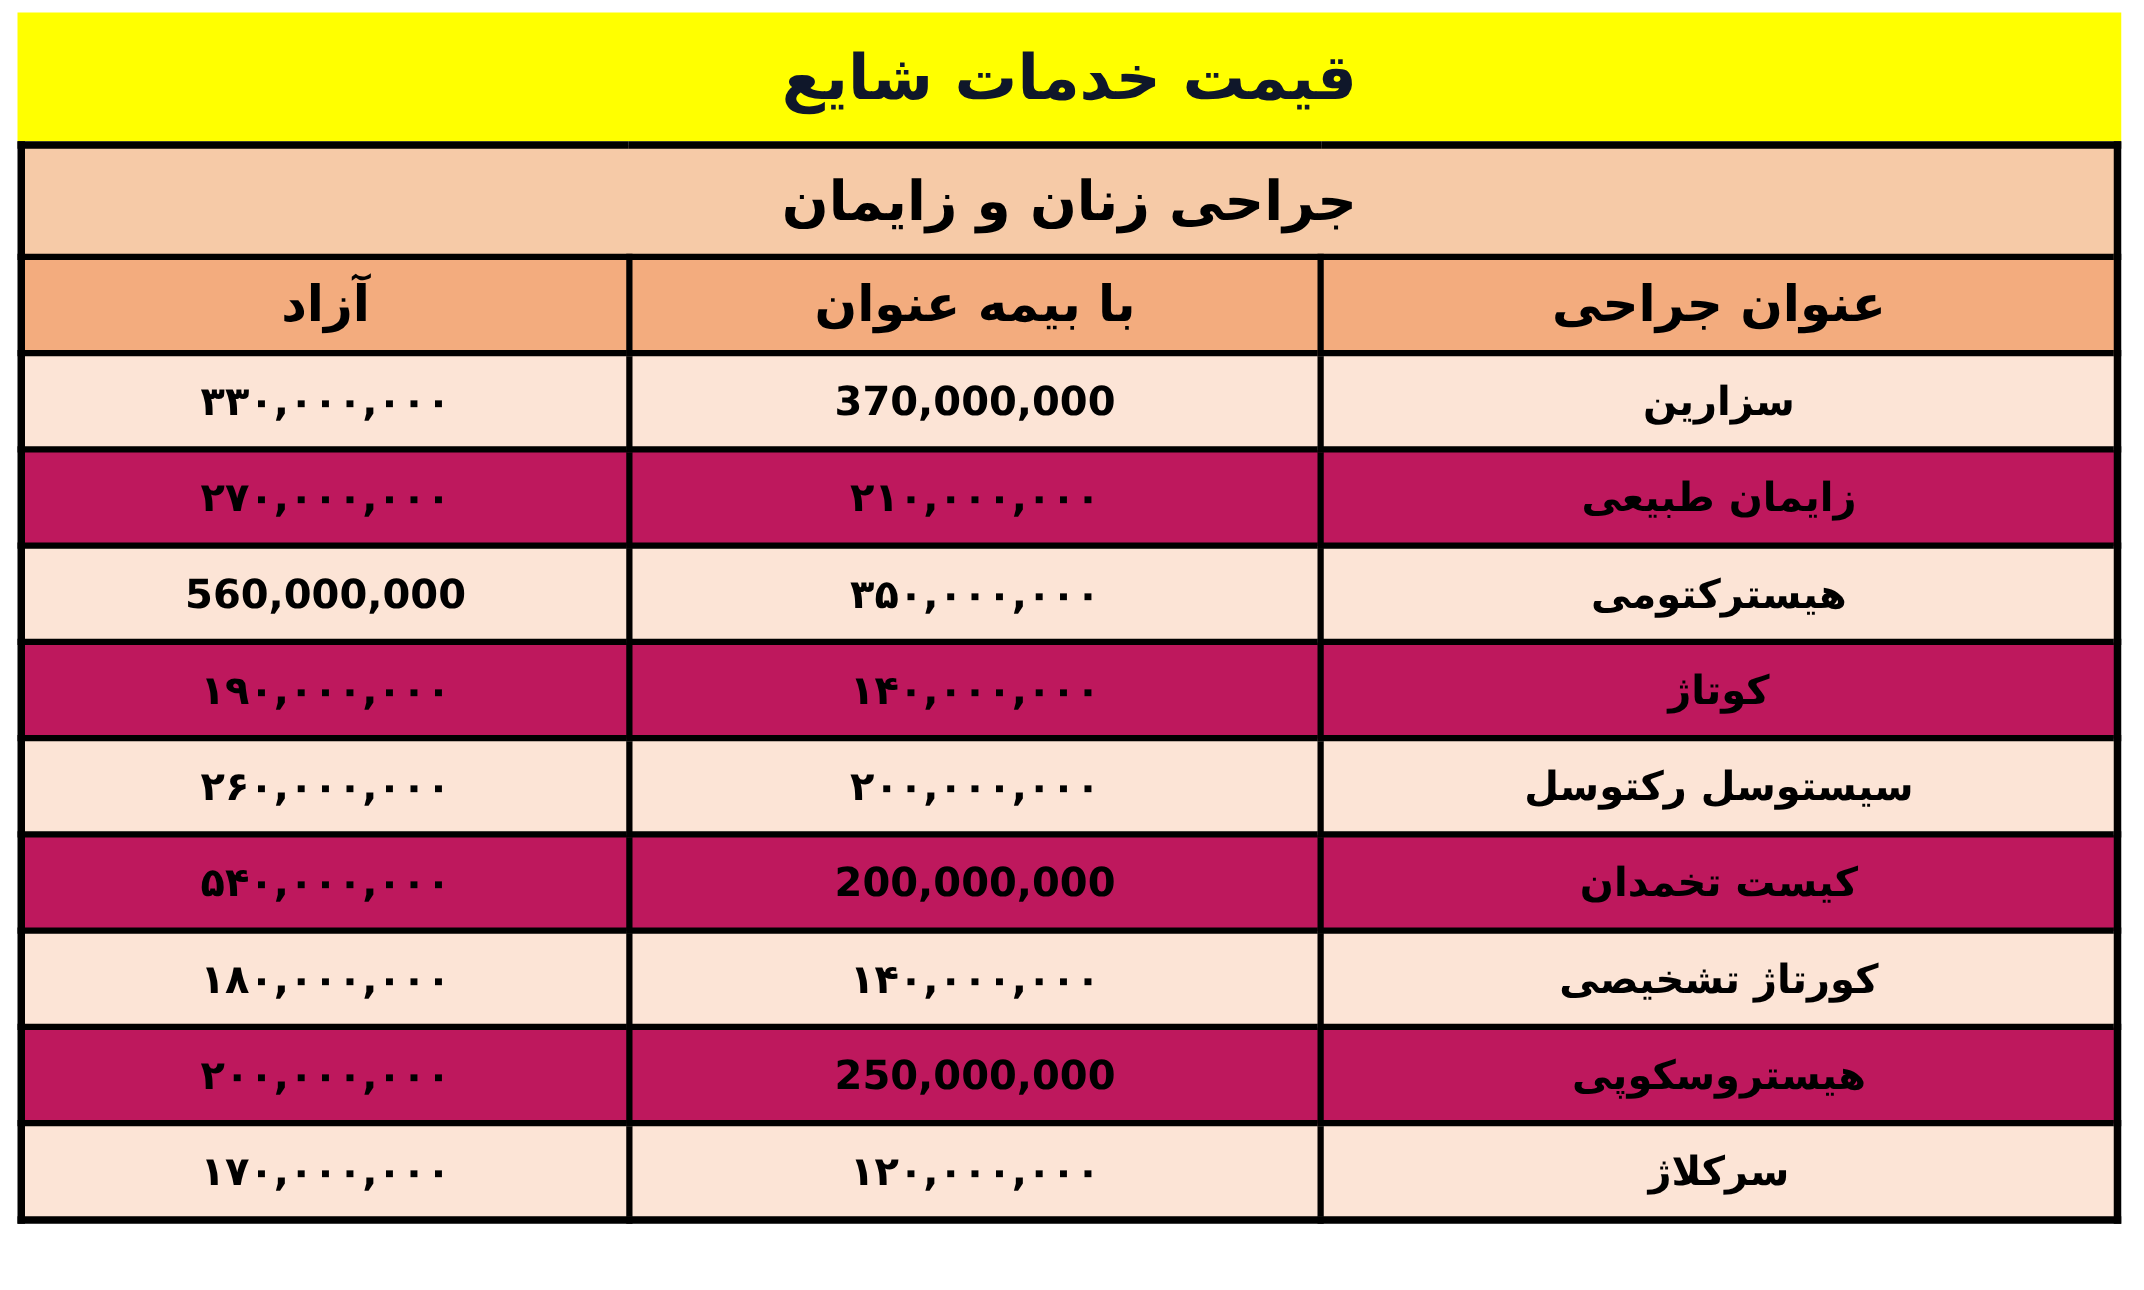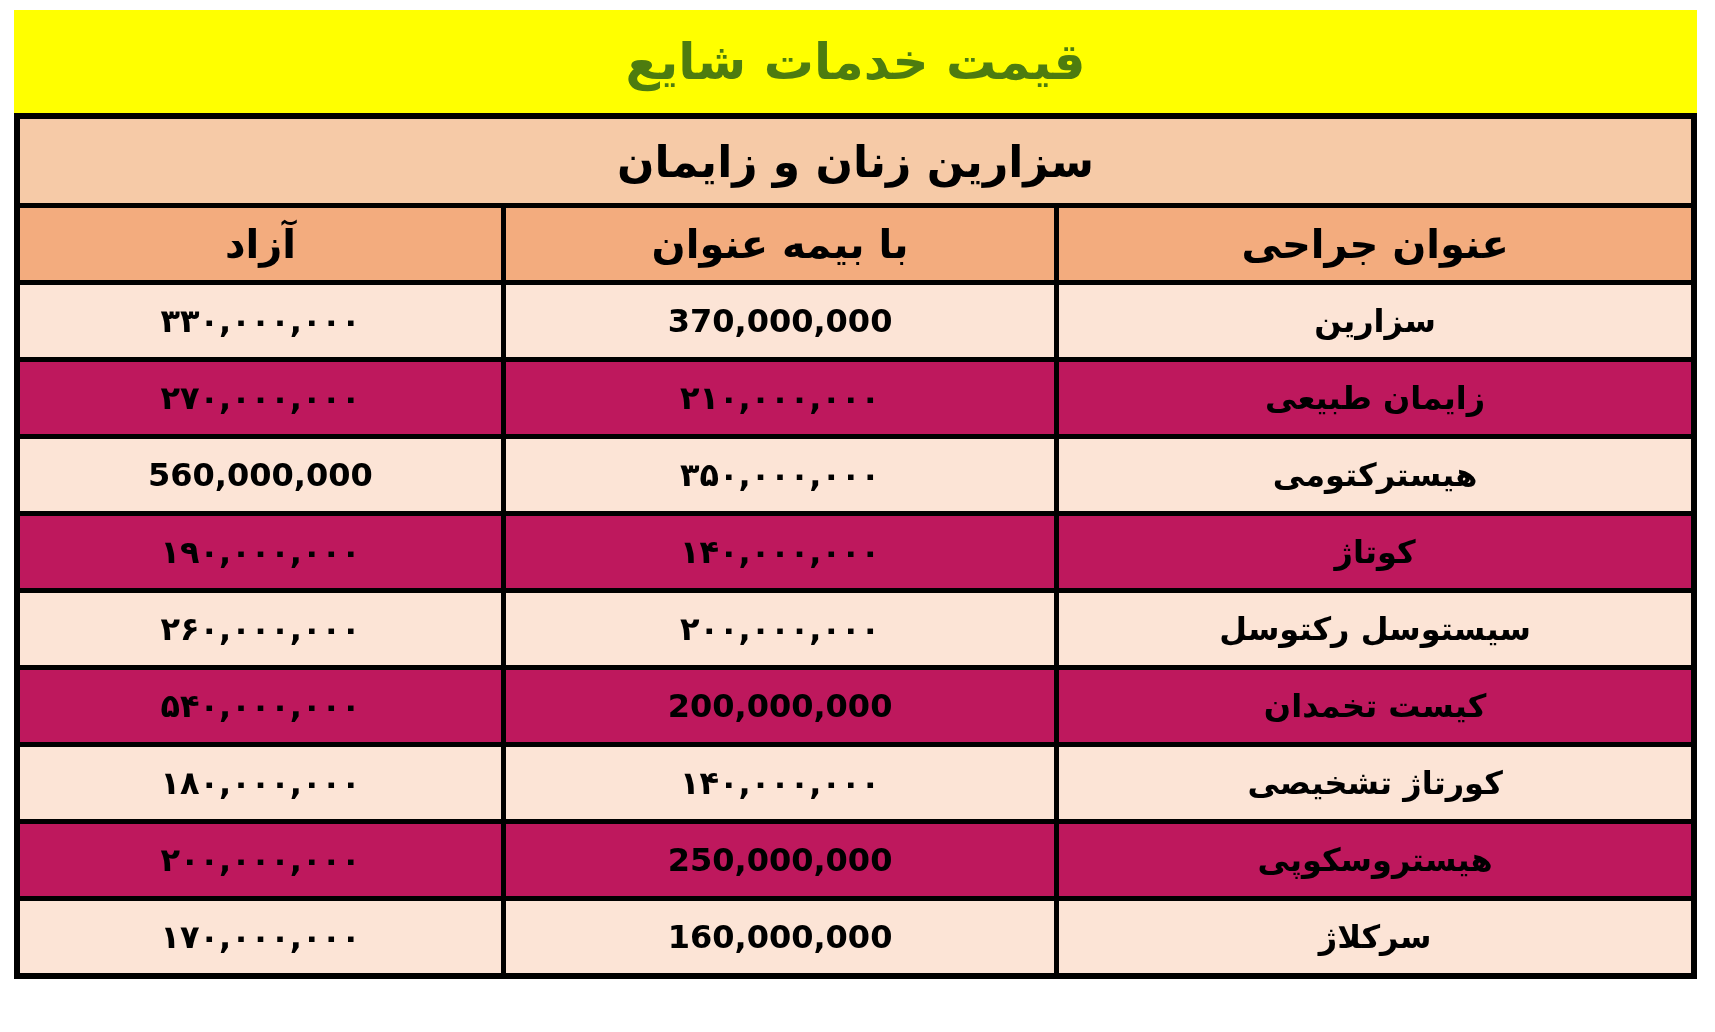--- a/index.html
+++ b/index.html
@@ -22,21 +22,21 @@
     width: 1683px;
   }
   .main-title {
     background: #ffff00;
     height: 103px;
     display: flex;
     align-items: center;
     justify-content: center;
     font-size: 50px;
     font-weight: bold;
-    color: #4d7c0f;
+    color: #0f172a;
   }
   table.price-table {
     width: 100%;
     border-collapse: collapse;
     table-layout: fixed;
     direction: rtl;
   }
   table.price-table td, table.price-table th {
     border: 5px solid #000000;
     text-align: center;
@@ -77,21 +77,21 @@
     <div class="main-title">قیمت خدمات شایع</div>
 
     <table class="price-table">
       <colgroup>
         <col style="width:38%">
         <col style="width:33%">
         <col style="width:29%">
       </colgroup>
       <tbody>
         <tr>
-          <td class="section-bar" colspan="3">سزارین زنان و زایمان</td>
+          <td class="section-bar" colspan="3">جراحی زنان و زایمان</td>
         </tr>
 
         <tr class="col-header">
           <th>عنوان جراحی</th>
           <th>با بیمه عنوان</th>
           <th>آزاد</th>
         </tr>
 
         <tr class="data-row odd">
           <td class="surgery-name">سزارین</td>
@@ -128,19 +128,19 @@
           <td>۱۴۰,۰۰۰,۰۰۰</td>
           <td>۱۸۰,۰۰۰,۰۰۰</td>
         </tr>
         <tr class="data-row even">
           <td class="surgery-name">هیستروسکوپی</td>
           <td>250,000,000</td>
           <td>۲۰۰,۰۰۰,۰۰۰</td>
         </tr>
         <tr class="data-row odd">
           <td class="surgery-name">سرکلاژ</td>
-          <td>160,000,000</td>
+          <td>۱۲۰,۰۰۰,۰۰۰</td>
           <td>۱۷۰,۰۰۰,۰۰۰</td>
         </tr>
       </tbody>
     </table>
   </div>
 </div>
 
 </body></html>

